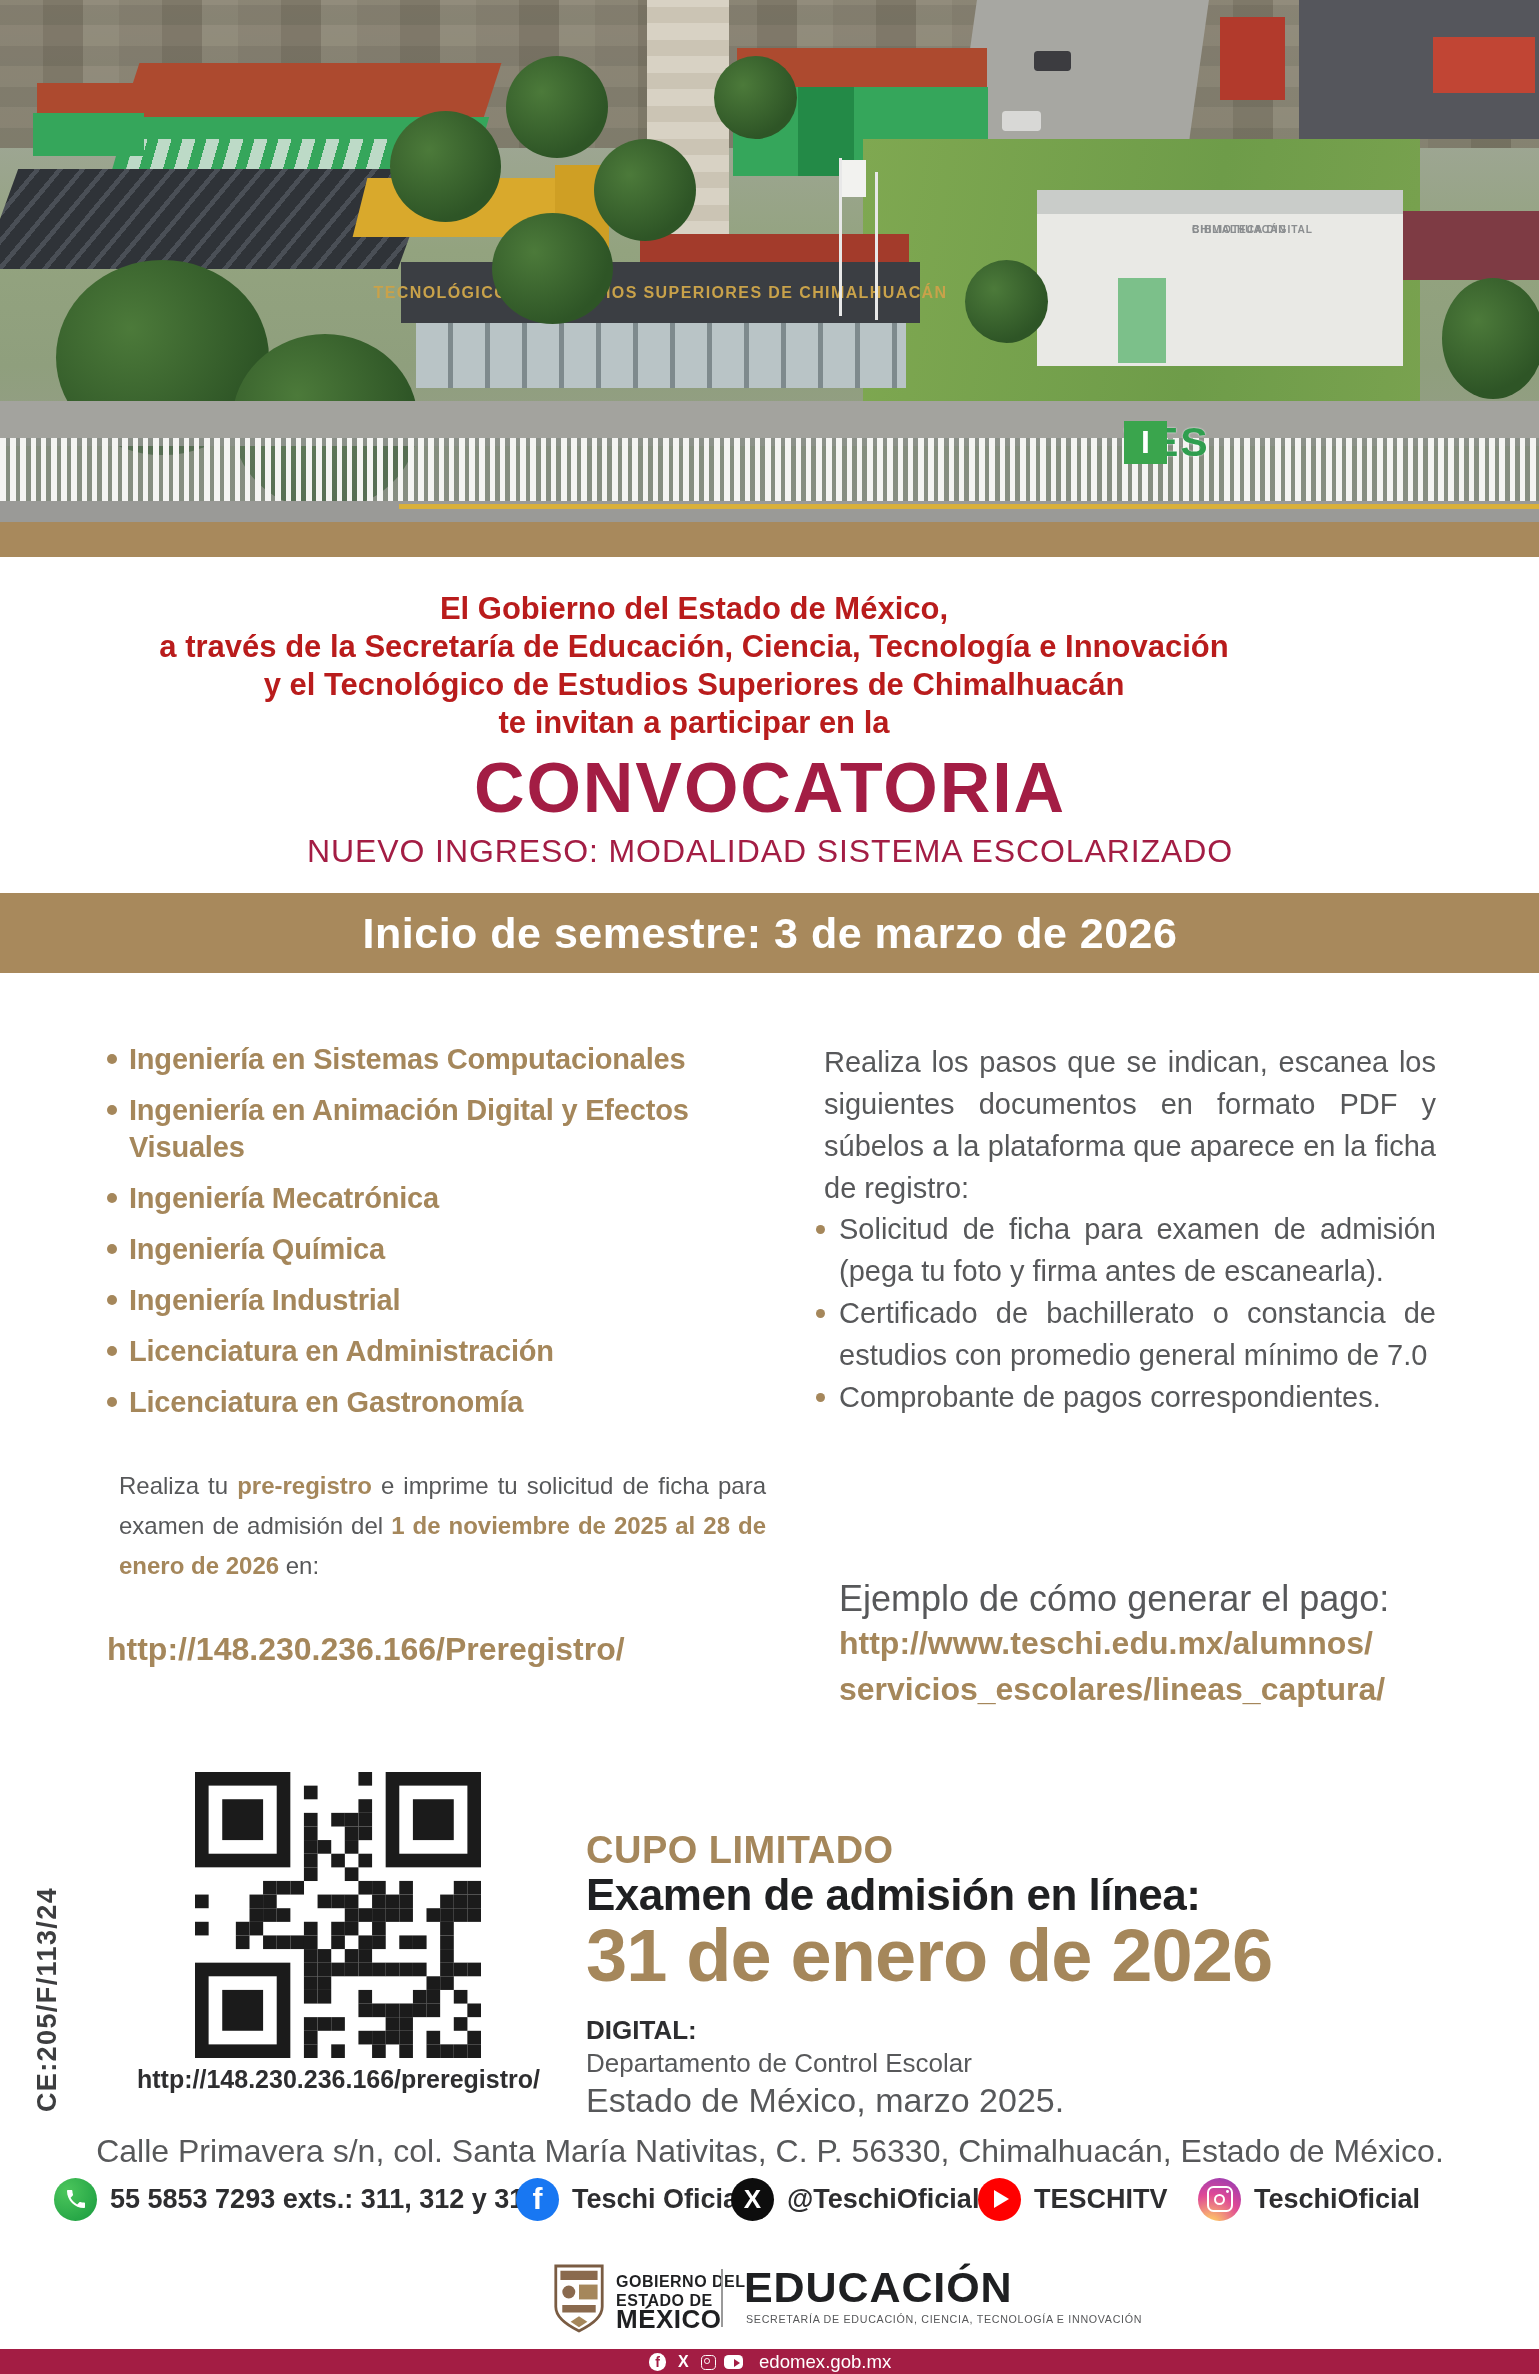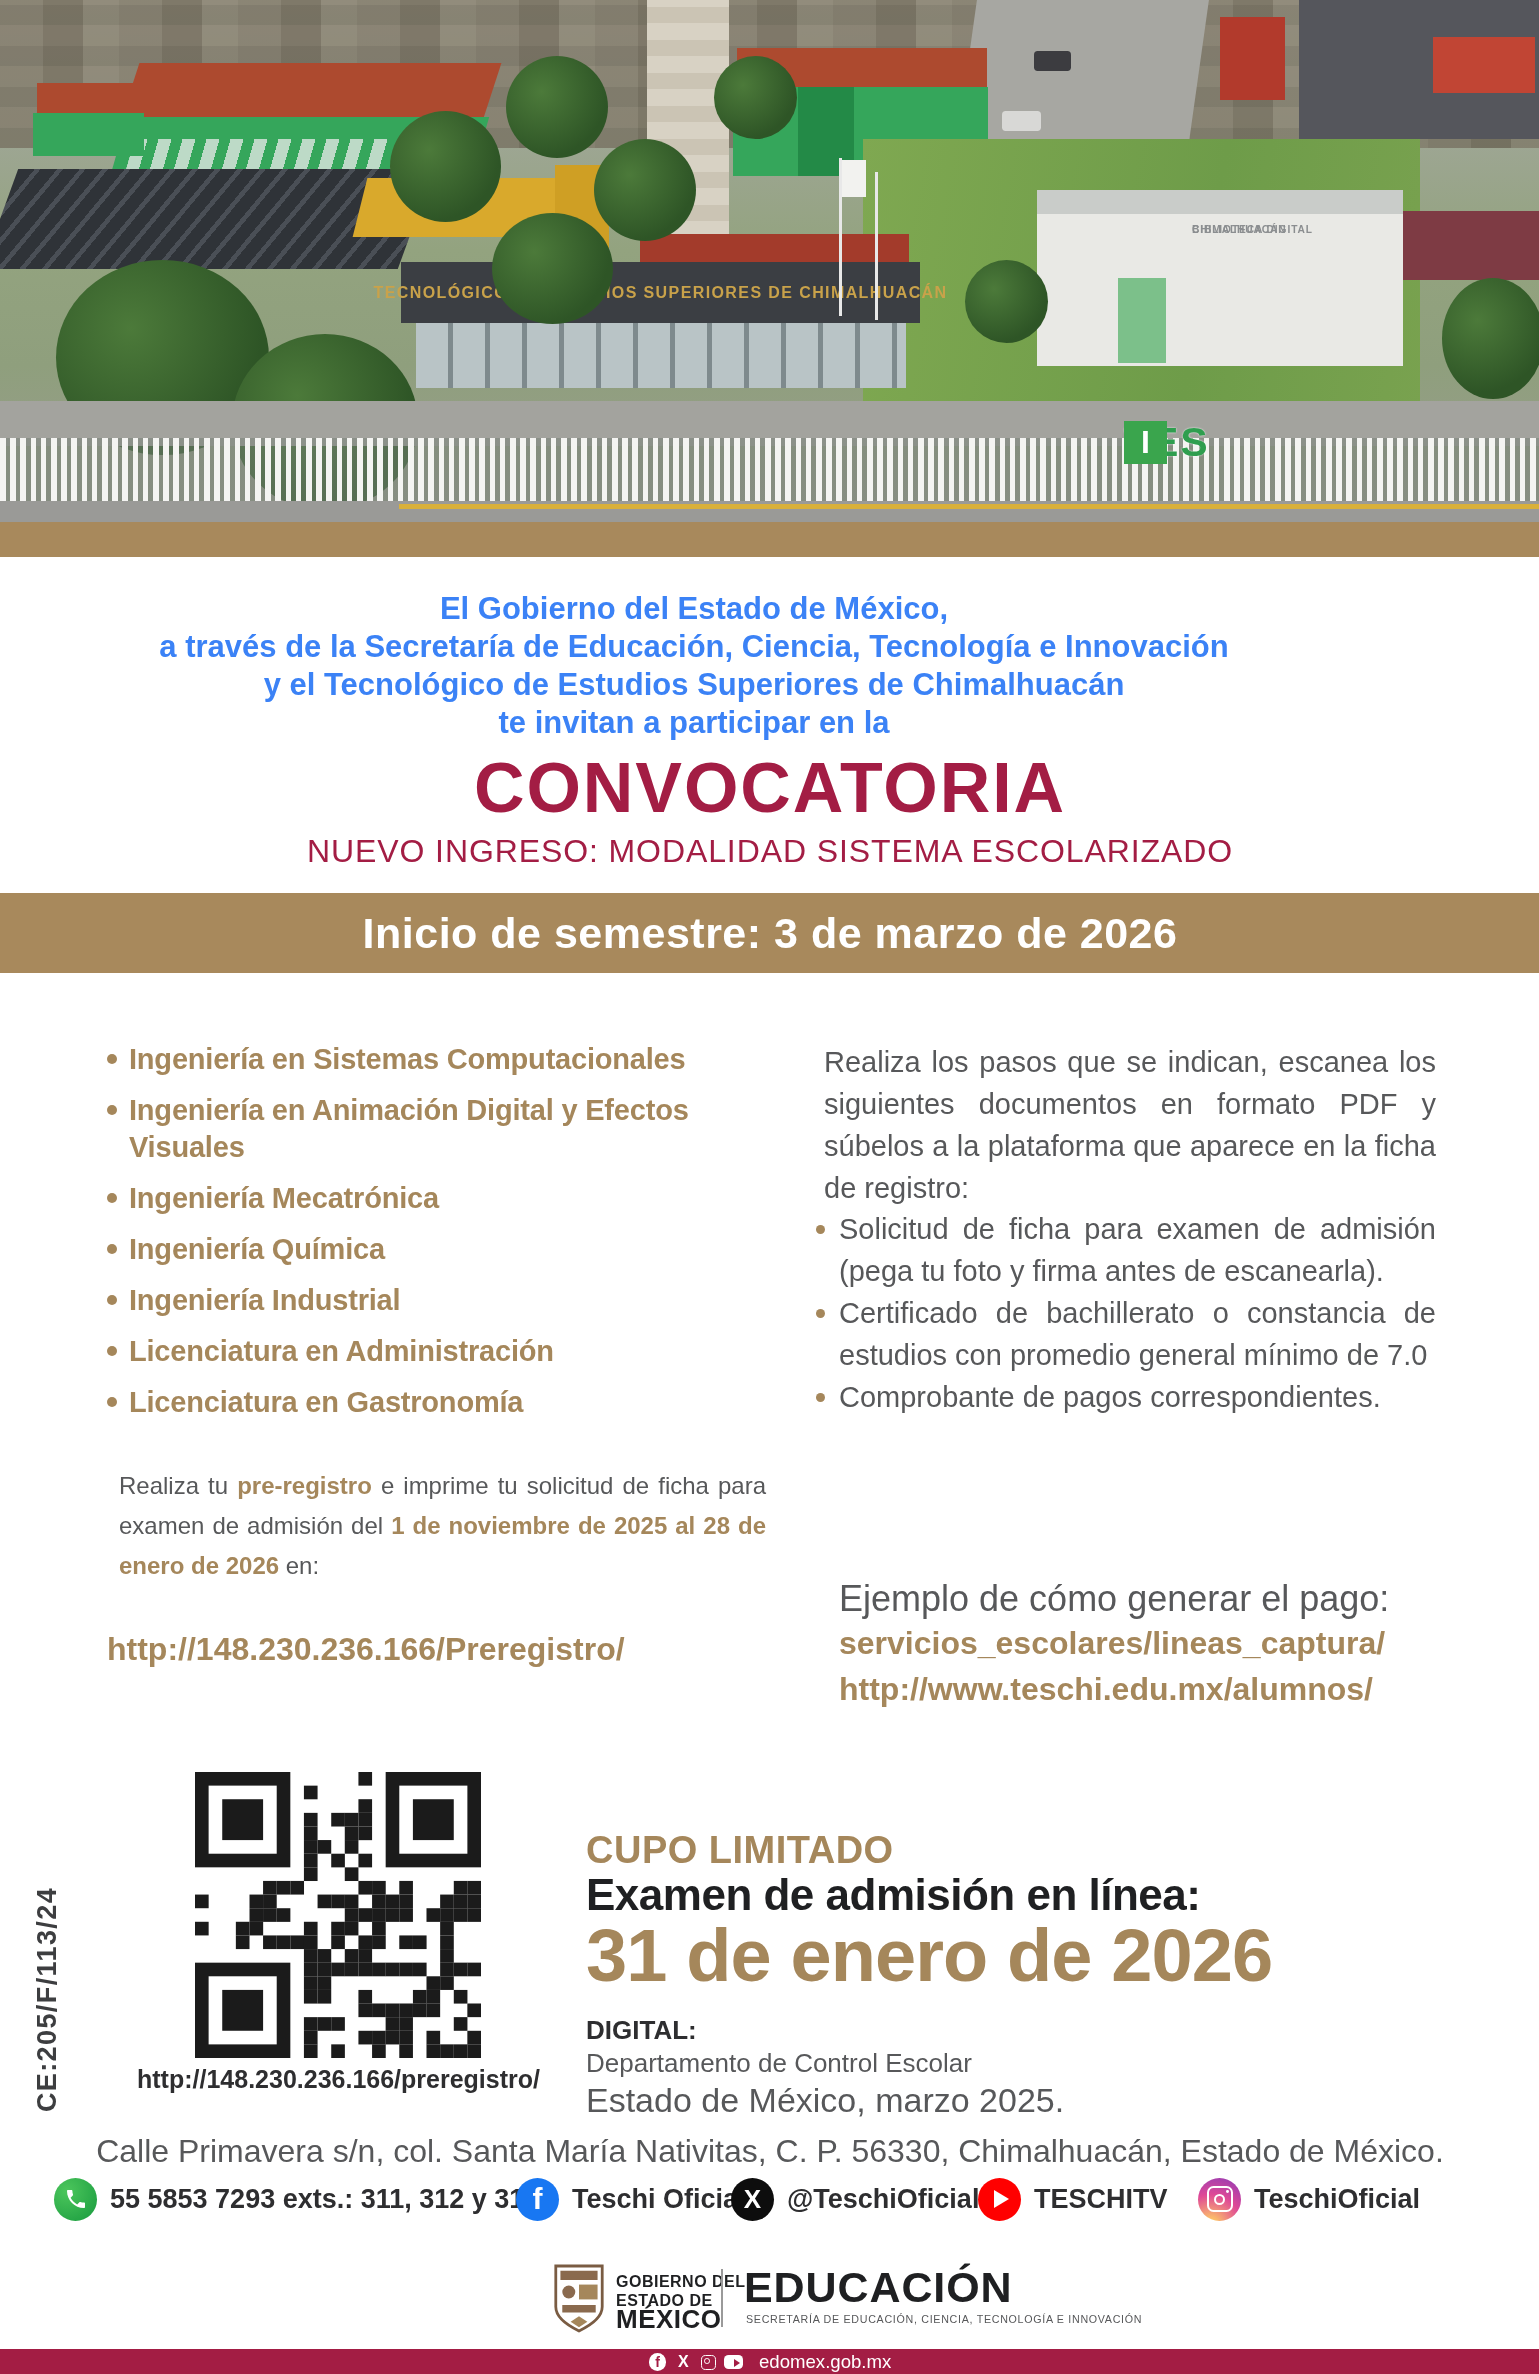--- a/index.html
+++ b/index.html
@@ -27,21 +27,21 @@
   .teschi{display:flex;gap:5.6px;align-items:center;font-weight:700;}
   .teschi .t-outline{color:#2f9e4f;font-size:41px;letter-spacing:1.9px;text-shadow:0 0 1.9px #fff;}
   .t-box{width:43px;height:43px;display:flex;align-items:center;justify-content:center;color:#fff;font-size:32px;}
 
   
   .tan-strip{position:absolute;left:0;top:522px;width:1540px;height:35px;background:#a8895c;}
   .sem-banner{position:absolute;left:0;top:893px;width:1540px;height:80px;background:#a8895c;
               color:#fff;font-weight:700;font-size:43px;text-align:center;line-height:80px;letter-spacing:0.5px;}
 
   
-  .intro{position:absolute;left:0;top:590px;width:1388px;text-align:center;color:#3b82f6;
+  .intro{position:absolute;left:0;top:590px;width:1388px;text-align:center;color:#b91c1c;
          font-weight:700;font-size:31px;line-height:38px;}
   .conv{position:absolute;left:0;top:748px;width:1540px;text-align:center;color:#a31d44;
         font-weight:700;font-size:70px;letter-spacing:1.9px;}
   .sub{position:absolute;left:0;top:833px;width:1540px;text-align:center;color:#a31d44;
        font-weight:500;font-size:32px;letter-spacing:0.9px;}
 
   
   .gold{color:#a5875b;font-weight:700;}
   .programs{position:absolute;left:107px;top:1041px;width:594px;}
   .prog-item{position:relative;padding-left:22px;color:#a5875b;font-weight:700;
@@ -208,22 +208,22 @@
   <div class="lurl gold">http://148.230.236.166/Preregistro/</div>
 
   <div class="rpar">Realiza los pasos que se indican, escanea los siguientes documentos en formato PDF y súbelos a la plataforma que aparece en la ficha de registro:</div>
   <div class="rbullets">
     <div class="rb-item"><span class="dot"></span><span>Solicitud de ficha para examen de admisión (pega tu foto y firma antes de escanearla).</span></div>
     <div class="rb-item"><span class="dot"></span><span>Certificado de bachillerato o constancia de estudios con promedio general mínimo de 7.0</span></div>
     <div class="rb-item"><span class="dot"></span><span>Comprobante de pagos correspondientes.</span></div>
   </div>
   <div class="example">
     <div class="lbl">Ejemplo de cómo generar el pago:</div>
+    <div class="u gold">http://www.teschi.edu.mx/alumnos/</div>
     <div class="u gold">servicios_escolares/lineas_captura/</div>
-    <div class="u gold">http://www.teschi.edu.mx/alumnos/</div>
   </div>
 
   <div class="vcode">CE:205/F/113/24</div>
   <div class="qr"><svg width="286" height="286" viewBox="0 0 308 308" xmlns="http://www.w3.org/2000/svg">
         <rect width="308" height="308" fill="#fff"></rect>
         <rect x="176.0" y="0.0" width="14.7" height="14.7" fill="#1b1b1b"></rect>
         <rect x="117.3" y="14.7" width="14.7" height="14.7" fill="#1b1b1b"></rect>
         <rect x="176.0" y="29.3" width="14.7" height="14.7" fill="#1b1b1b"></rect>
         <rect x="117.3" y="44.0" width="14.7" height="14.7" fill="#1b1b1b"></rect>
         <rect x="146.7" y="44.0" width="14.7" height="14.7" fill="#1b1b1b"></rect>

